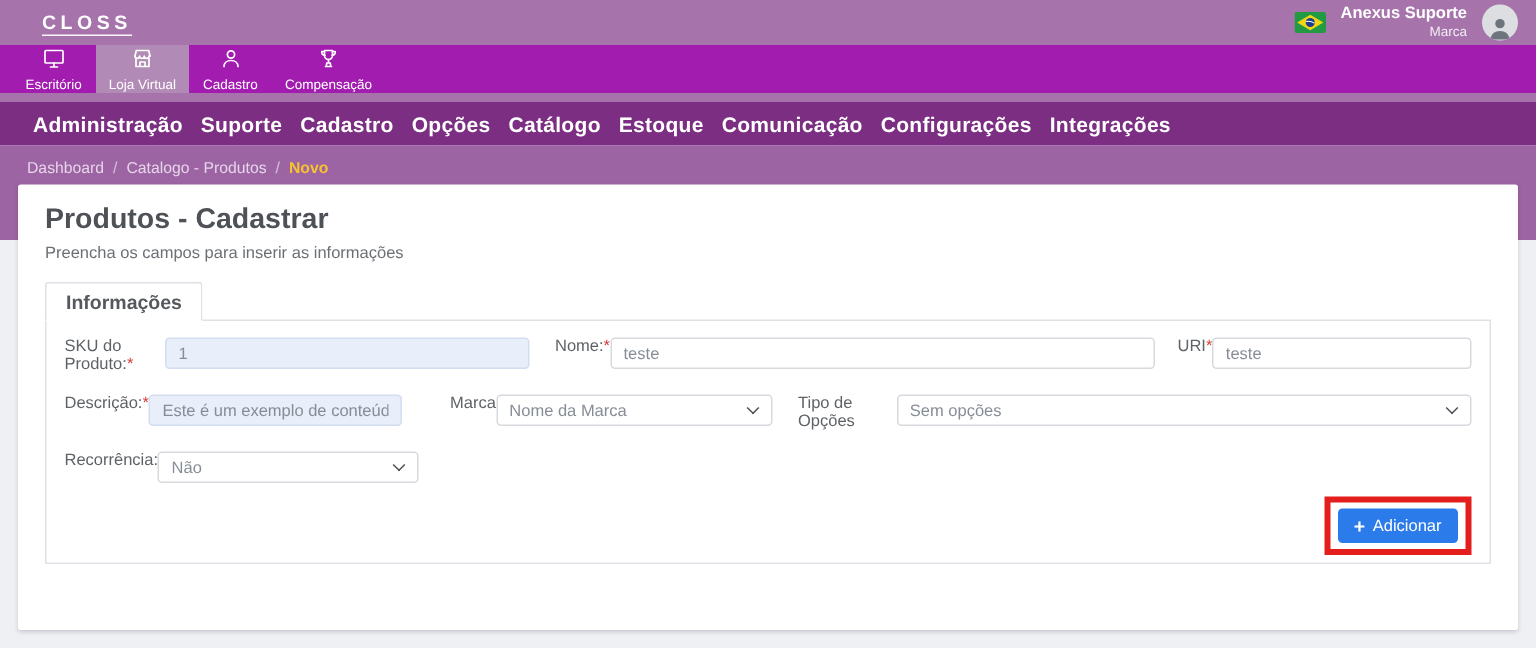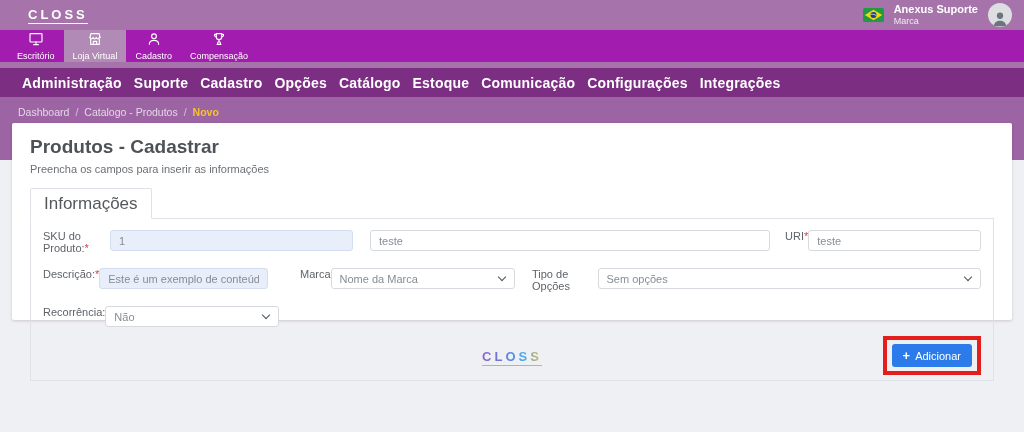--- a/index.html
+++ b/index.html
@@ -7,21 +7,21 @@
   body {
     width: 1024px; height: 432px; overflow: hidden;
     font-family: "Liberation Sans", sans-serif;
     background: #eef0f3;
   }
 
   
   .topbar { height: 30px; background: #a674ab; display: flex; align-items: center; padding: 0 12px 0 28px; }
   .logo { color: #fff; font-size: 13px; font-weight: bold; letter-spacing: 3px; border-bottom: 1px solid rgba(255,255,255,.95); padding-bottom: 1px; cursor: pointer; }
   .topbar-right { margin-left: auto; display: flex; align-items: center; gap: 10px; }
-  .user-block { text-align: left; color: #fff; line-height: 1.2; cursor: pointer; }
+  .user-block { text-align: right; color: #fff; line-height: 1.2; cursor: pointer; }
   .user-name { font-size: 11px; font-weight: bold; display: block; }
   .user-role { font-size: 9px; opacity: .85; display: block; }
   .avatar { width: 24px; height: 24px; border-radius: 50%; background: #dcdee2; display: flex; align-items: flex-end; justify-content: center; overflow: hidden; cursor: pointer; }
 
   
   .module-bar { height: 32px; background: #a21caf; display: flex; align-items: stretch; padding-left: 8px; }
   .module-item { display: flex; flex-direction: column; align-items: center; justify-content: center; gap: 2px; padding: 2px 9px; color: #fff; font-size: 9px; cursor: pointer; white-space: nowrap; }
   .module-item.active { background: #b28ab6; }
   .module-item svg { width: 16px; height: 16px; }
   .gap-strip { height: 6px; background: #a674ab; }
@@ -32,25 +32,25 @@
 
   
   .content { position: relative; height: 335px; }
   .hero-band { position: absolute; top: 0; left: 0; right: 0; height: 63px; background: #9d64a4; }
   .breadcrumb { position: relative; z-index: 1; display: flex; align-items: center; gap: 6px; padding: 9px 0 0 18px; font-size: 10.5px; color: #e6d5e9; height: 20px; }
   .crumb { cursor: pointer; }
   .crumb-sep { opacity: .8; }
   .crumb-active { color: #f6c32e; font-weight: bold; }
 
   
-  .card { position: relative; z-index: 1; margin: 6px 12px 0; height: 197px; background: #fff; border-radius: 2px; box-shadow: 0 1px 3px rgba(60,0,70,.18); padding: 13px 18px 8px; }
+  .card { position: relative; z-index: 1; margin: 6px 12px 0; height: 297px; background: #fff; border-radius: 2px; box-shadow: 0 1px 3px rgba(60,0,70,.18); padding: 13px 18px 8px; }
   .card-title { margin: 0 0 5px; font-size: 19px; font-weight: bold; color: #4e5257; }
   .card-sub { margin: 0 0 13px; font-size: 11px; color: #6b7075; }
   .tabs { display: flex; position: relative; z-index: 2; }
-  .tab { font-size: 17px; color: #55595e; background: #fff; border: 1px solid #dee2e6; border-bottom: 1px solid #fff; padding: 5px 13px 4px; border-radius: 2px 2px 0 0; margin-bottom: -1px; cursor: pointer; }
+  .tab { font-size: 13px; color: #55595e; background: #fff; border: 1px solid #dee2e6; border-bottom: 1px solid #fff; padding: 5px 13px 4px; border-radius: 2px 2px 0 0; margin-bottom: -1px; cursor: pointer; font-weight: bold; }
   .panel { border: 1px solid #dee2e6; height: 163px; padding: 11px 12px 4px; }
 
   
   .frow { display: flex; margin-bottom: 9px; }
   .fg { display: flex; flex-direction: row; }
   .fg .flabel { font-size: 11px; color: #5e6368; margin-bottom: 5px; }
   .req { color: #d43f3a; }
   .control { height: 21px; border: 1px solid #d6dade; border-radius: 3px; background: #fff; font-size: 11px; color: #868d96; padding: 0 8px; display: flex; align-items: center; font-family: "Liberation Sans", sans-serif; width: 100%; }
   input.control { outline: none; }
   .hl { background: #e8eefa; border-color: #d3ddf0; }
@@ -183,20 +183,21 @@
     </div>
 
     <div class="panel">
 
       <div class="frow">
         <div class="fg w-sku">
           <span class="flabel"><span>SKU do Produto:</span><span class="req">*</span></span>
           <input class="control hl" type="text" value="1" style="">
         </div>
         <div class="fg w-nome">
+          <span class="flabel"><span>Nome:</span><span class="req">*</span></span>
           <input class="control" type="text" value="teste" style="">
         </div>
         <div class="fg w-uri">
           <span class="flabel"><span>URI</span><span class="req">*</span></span>
           <input class="control" type="text" value="teste" style="">
         </div>
       </div>
 
       <div class="frow">
         <div class="fg w-desc">

